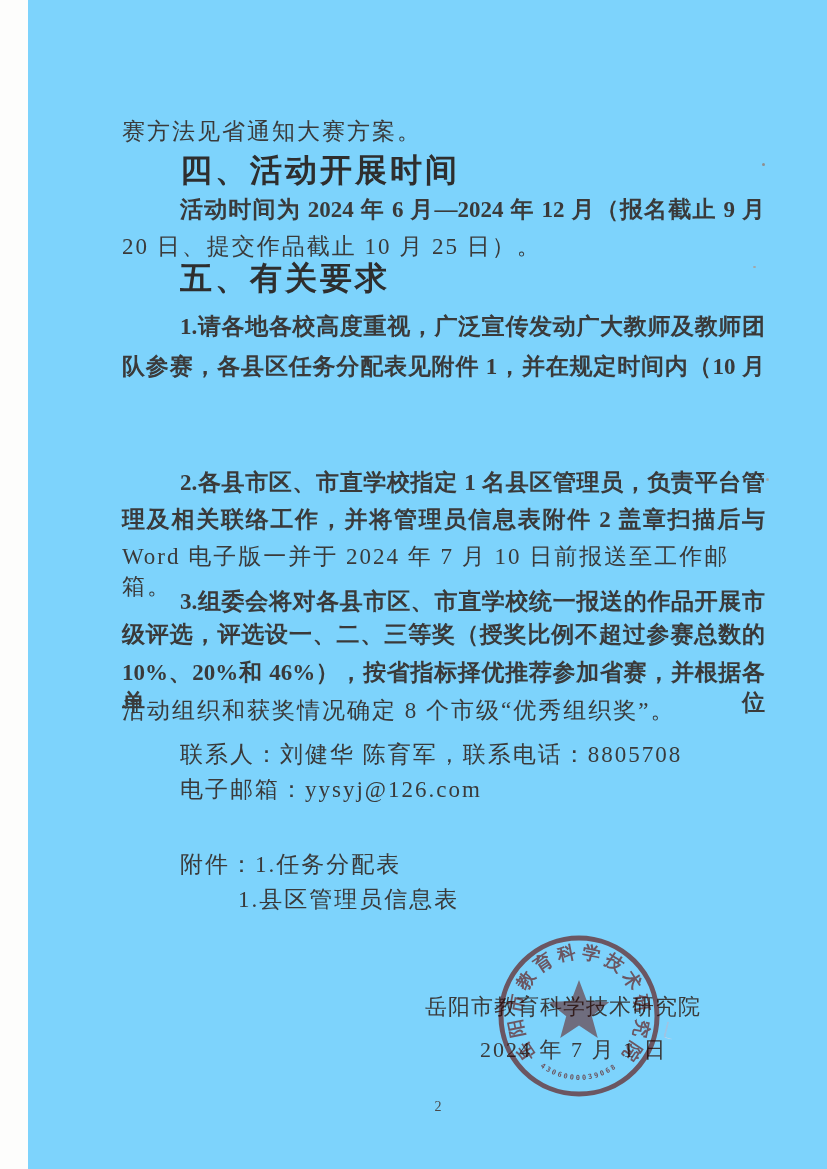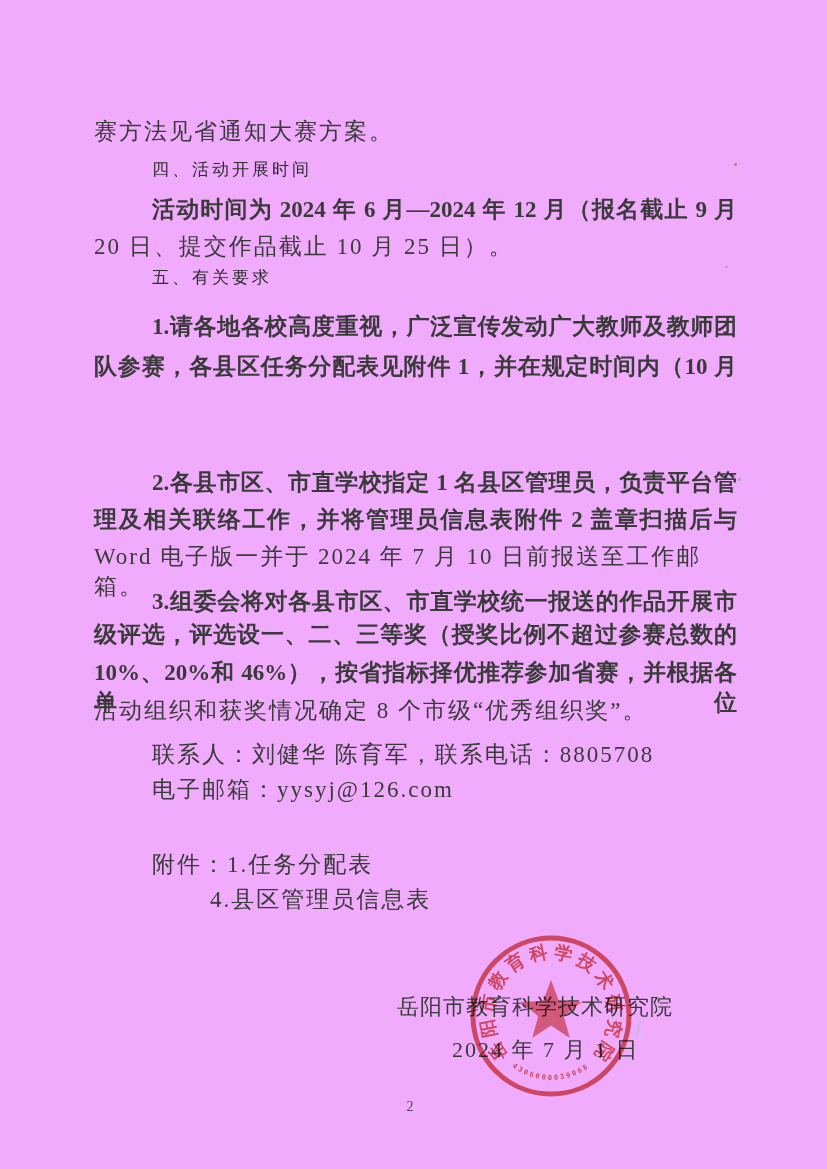--- a/index.html
+++ b/index.html
@@ -4,42 +4,42 @@
 <style>
   html,body{margin:0;padding:0;}
   body{
     width:827px;height:1169px;
     background:#fdfdfc;
     font-family:"Liberation Serif","DejaVu Serif",serif;
     color:#3a3a3a;
     position:relative;
     overflow:hidden;
   }
-  .page{position:absolute;inset:0;background:#f0abfc;}
+  .page{position:absolute;inset:0;background:#7dd3fc;margin-left:28px;}
   .ln{
     position:absolute;
     left:94px;width:643px;
     font-size:23px;line-height:30px;
     letter-spacing:2px;
     white-space:pre-wrap;
     color:#3a3a3a;
   }
   .j{ 
     letter-spacing:0;
     text-align:justify;
     text-align-last:justify;
     text-justify:inter-character;
     font-weight:bold;
   }
   .ind{text-indent:58px;}
   .ind2{text-indent:116px;}
   .h{ 
     font-family:"Liberation Sans","DejaVu Sans",sans-serif;
-    font-weight:400;
-    font-size:17px;line-height:28px;
+    font-weight:700;
+    font-size:32px;line-height:28px;
     letter-spacing:3px;
     color:#2e2e2e;
   }
   .sig{
     position:absolute;
     font-size:22px;line-height:30px;
     color:#3a3a3a;
     white-space:pre;
   }
   .pagenum{
@@ -98,21 +98,21 @@
   <div class="ln j ind" style="top:468px">2.各县市区、市直学校指定 1 名县区管理员，负责平台管</div>
   <div class="ln j" style="top:505px">理及相关联络工作，并将管理员信息表附件 2 盖章扫描后与</div>
   <div class="ln" style="top:542px">Word 电子版一并于 2024 年 7 月 10 日前报送至工作邮箱。</div>
   <div class="ln j ind" style="top:587px">3.组委会将对各县市区、市直学校统一报送的作品开展市</div>
   <div class="ln j" style="top:620px">级评选，评选设一、二、三等奖（授奖比例不超过参赛总数的</div>
   <div class="ln j" style="top:658px">10%、20%和 46%），按省指标择优推荐参加省赛，并根据各单位</div>
   <div class="ln" style="top:696px">活动组织和获奖情况确定 8 个市级“优秀组织奖”。</div>
   <div class="ln ind" style="top:740px">联系人：刘健华 陈育军，联系电话：8805708</div>
   <div class="ln ind" style="top:775px">电子邮箱：yysyj@126.com</div>
   <div class="ln ind" style="top:850px">附件：1.任务分配表</div>
-  <div class="ln ind2" style="top:885px">4.县区管理员信息表</div>
+  <div class="ln ind2" style="top:885px">1.县区管理员信息表</div>
 
   <div class="sig" style="left:397px;top:992px;letter-spacing:1px">岳阳市教育科学技术研究院</div>
   <div class="sig" style="left:452px;top:1035px;letter-spacing:2px">2024 年 7 月 1 日</div>
 
   <div class="seal">
     <svg width="170" height="170" viewBox="-85 -85 170 170" xmlns="http://www.w3.org/2000/svg">
       <circle class="seal-ring" cx="0" cy="0" r="78"></circle>
       <polygon class="seal-star" transform="translate(0,-4)" points="0,-32 7.9,-10.9 30.4,-9.9 12.8,4.2 18.8,25.9 0,13.5 -18.8,25.9 -12.8,4.2 -30.4,-9.9 -7.9,-10.9"></polygon>
       <defs>
         <path id="sealTextPath" d="M -41 41 A 58 58 0 1 1 41 41" fill="none"></path>

